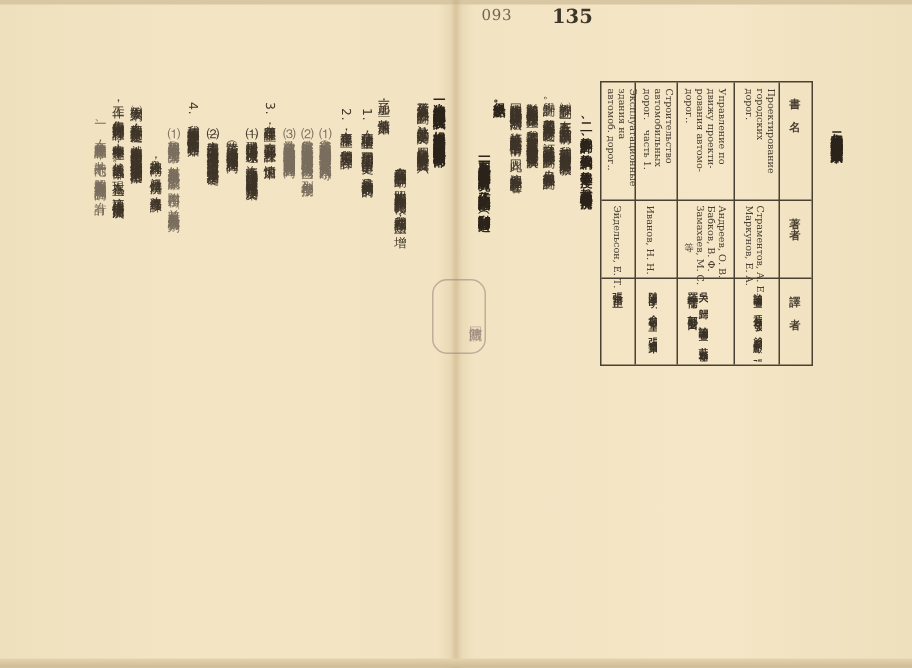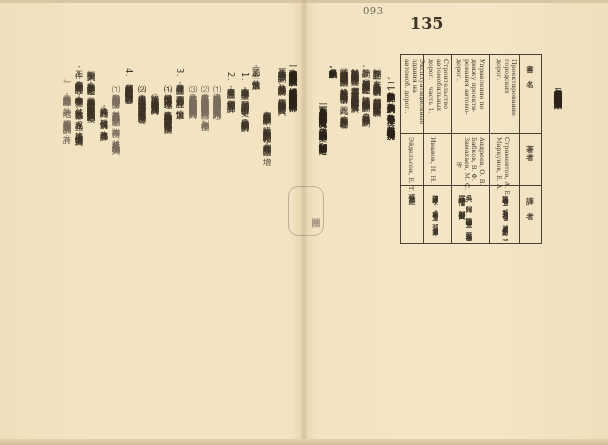--- a/index.html
+++ b/index.html
@@ -9,23 +9,23 @@
     font-family: "DejaVu Serif", serif;
   }
   .spread {
     position: absolute; left: 0; top: 0; width: 608px; height: 445px;
     background: linear-gradient(90deg, #efe0bd 0%, #f3e5c4 20%, #f2e3c2 48%, #e6d5b0 50%, #f2e4c3 52%, #f4e6c6 80%, #eee0bc 100%);
   }
   .top-edge { position: absolute; left: 0; top: 0; width: 608px; height: 3px; background: #d8c7a2; }
   .bottom-edge { position: absolute; left: 0; bottom: 0; width: 608px; height: 6px; background: linear-gradient(#e5d3ad, #cdbb95); }
   .gutter { position: absolute; left: 300px; top: 0; width: 8px; height: 445px;
     background: linear-gradient(90deg, rgba(0,0,0,0), rgba(150,120,80,0.18), rgba(0,0,0,0)); }
-  .folio { position: absolute; font-family: "DejaVu Serif", serif; color: #6f6552; margin-left: 42px; }
+  .folio { position: absolute; font-family: "DejaVu Serif", serif; color: #6f6552; }
   .sheet-no { left: 321px; top: 5px; font-size: 10px; letter-spacing: 0.5px; }
-  .page-no { left: 368px; top: 14px; font-size: 16px; font-weight: bold; color: #3c3528; }
+  .page-no { left: 368px; top: 4px; font-size: 13px; font-weight: bold; color: #3c3528; }
 
   .col {
     position: absolute; writing-mode: vertical-rl;
     font-family: "DejaVu Sans", sans-serif;
     font-size: 8.2px; line-height: 10px; letter-spacing: 0.6px;
     color: #3e3428; white-space: nowrap;
   }
   .col.bold { font-weight: bold; color: #2c241b; }
   .col.faint { color: #7a6e5e; }
 

